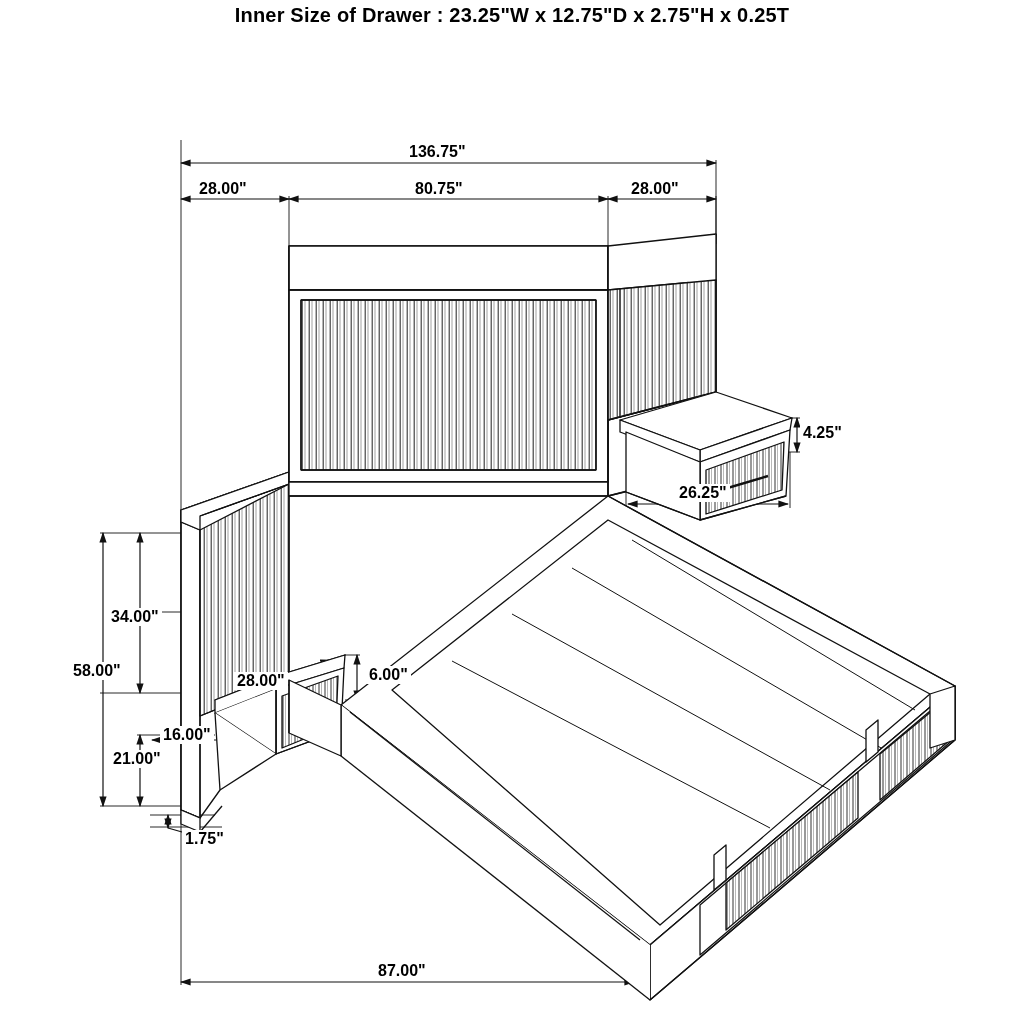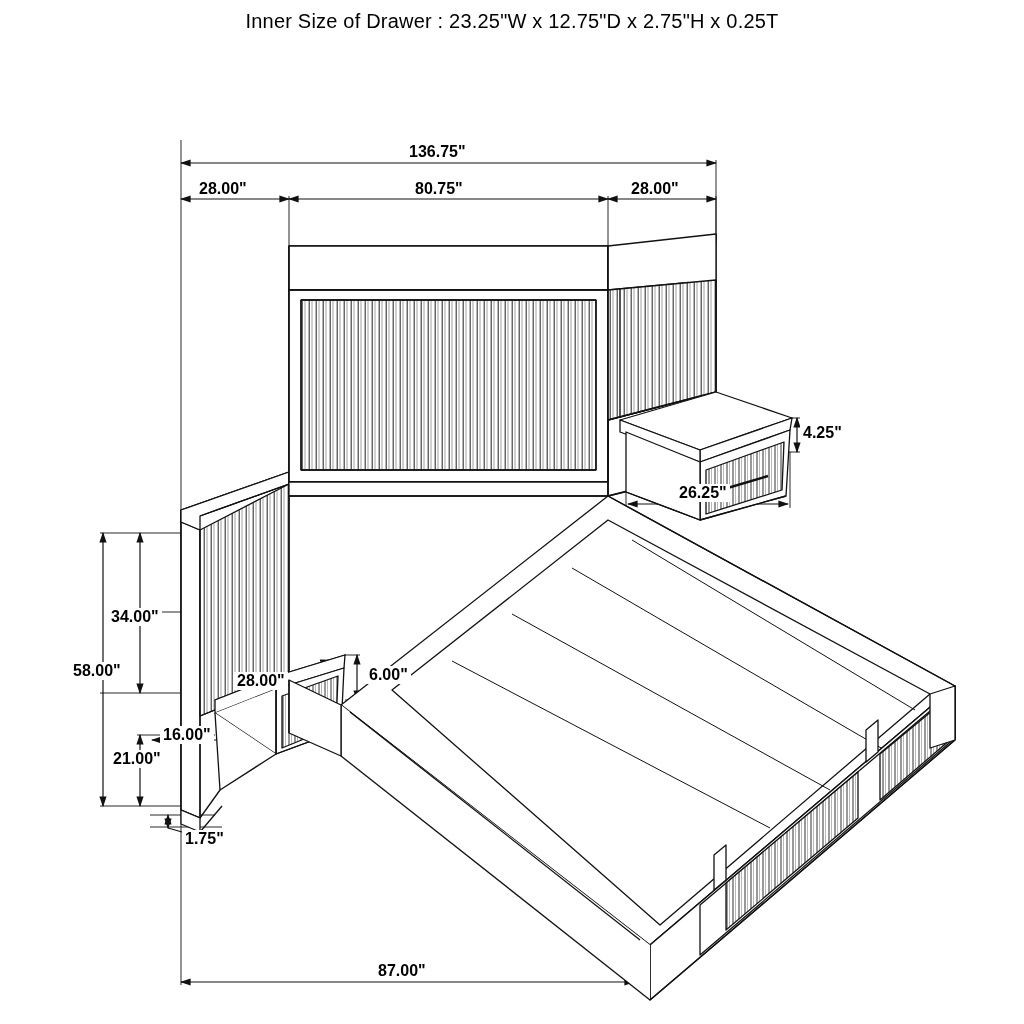--- a/index.html
+++ b/index.html
@@ -7,23 +7,23 @@
     width:1024px;height:1024px;
     background:#ffffff;
     font-family:"Liberation Sans", sans-serif;
     color:#000;
     position:relative;
     overflow:hidden;
   }
   #stage{position:absolute;inset:0;}
   .title{
     position:absolute;
-    top:10px;left:0;width:1024px;
+    top:4px;left:0;width:1024px;
     text-align:center;
-    font-size:20px;font-weight:normal;
+    font-size:20px;font-weight:bold;
     letter-spacing:.2px;
   }
   svg.draw{position:absolute;top:0;left:0;width:1024px;height:1024px;}
   .dim-label{
     position:absolute;
     font-size:16px;font-weight:bold;
     white-space:nowrap;
     background:#fff;
     padding:0 3px;
     line-height:18px;

